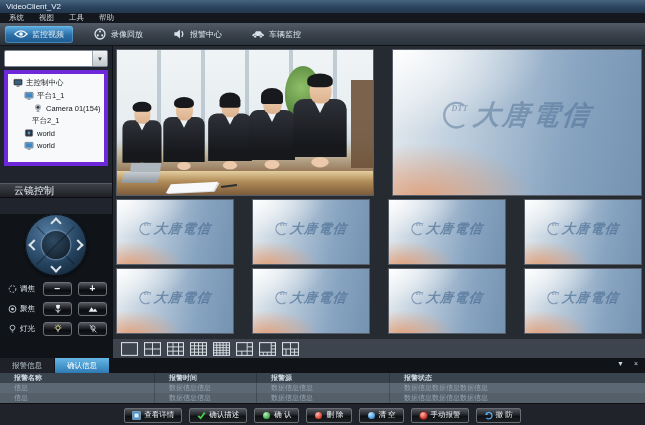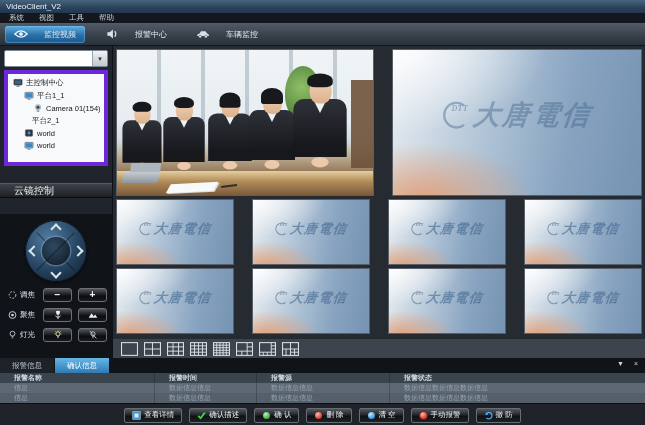--- a/index.html
+++ b/index.html
@@ -7,38 +7,38 @@
        font-family:"Liberation Sans","DejaVu Sans",sans-serif;-webkit-font-smoothing:antialiased}
   
   .titlebar{position:absolute;top:0;left:0;right:0;height:13px;background:linear-gradient(#47647f,#2a425c 60%,#22374d);
             display:flex;align-items:center;padding:0 6px;font-size:8px;color:#e9f1f8}
   .menubar{position:absolute;top:13px;left:0;right:0;height:10px;background:#14171d;display:flex;gap:15px;
            align-items:center;padding:0 9px;border-bottom:1px solid #0a0c10}
   .menu-item{font-size:7.5px;color:#ccd5dd;cursor:default}
   .toolbar{position:absolute;top:23px;left:0;right:0;height:23px;
            background:linear-gradient(#515c68,#39414b 55%,#2a313a);display:flex;align-items:center;gap:11px;
            padding:0 5px;border-bottom:1px solid #10141a;box-sizing:border-box}
-  .tab{display:flex;align-items:center;gap:16px;height:17px;padding:0 9px;border-radius:3px;color:#dde6ee;font-size:8px}
+  .tab{display:flex;align-items:center;gap:4px;height:17px;padding:0 9px;border-radius:3px;color:#dde6ee;font-size:8px}
   .tab.active{background:linear-gradient(#5fb0e4,#2a6ea6 55%,#1d5a8e);box-shadow:inset 0 0 0 1px rgba(124,196,239,.4)}
   .ticon{width:14px;height:12px;display:inline-flex}
   .ticon svg{width:100%;height:100%}
   
   .sidebar{position:absolute;top:46px;left:0;width:113px;height:312px;background:#20242c;border-right:1px solid #0e1116;
            box-sizing:border-box;padding:4px 4px 0}
   .combo{display:flex;height:15px;background:#fff;border:1px solid #7b8793;border-radius:2px;overflow:hidden}
   .combo-val{flex:1;font-size:7.5px;color:#222;padding:2px 3px}
   .combo-arrow{width:14px;background:linear-gradient(#f2f3f5,#c2c7cd);border-left:1px solid #9aa2aa;display:flex;
                align-items:center;justify-content:center;font-size:6px;color:#2e343a}
   .tree{margin-top:3px;height:96px;background:#f7f9fa;border:4px solid #6d28d9;overflow:hidden;padding:3px 0;box-sizing:border-box}
   .tree-item{display:flex;align-items:center;gap:3px;height:12.5px;font-size:7.5px;color:#15181c;white-space:nowrap}
   .tree-item .icon{width:10px;height:10px;display:inline-flex;flex:0 0 auto}
   .tree-item .icon svg{width:100%;height:100%}
   .ptz-header{margin:17px -4px 0;height:13px;background:linear-gradient(#3e4248,#1d1f24);border-top:1px solid #565a61;
               border-bottom:1px solid #0a0c0f;display:flex;align-items:center;padding:0 14px;font-size:10px;color:#e8edf2}
-  .ptz{margin:16px -4px;background:#101318;padding-top:5px;height:160px}
+  .ptz{margin:16px -4px;background:#101318;height:160px}
   .dpad{position:relative;width:62px;height:62px;margin:1px auto 3px;border-radius:50%;
         background:radial-gradient(circle at 38% 30%,#527aa0,#24425e 55%,#101d29 95%);
         box-shadow:0 1px 3px rgba(0,0,0,.7), inset 0 0 0 1px #0b0f14}
   .dpad::before,.dpad::after{content:"";position:absolute;top:50%;left:7%;width:86%;height:1px;background:rgba(8,13,18,.5)}
   .dpad::before{transform:rotate(45deg)}.dpad::after{transform:rotate(-45deg)}
   .ctr{position:absolute;inset:17px;border-radius:50%;background:radial-gradient(circle at 40% 35%,#2e4a63,#16222e 80%);
        box-shadow:0 0 0 1.5px rgba(160,190,215,.35)}
   .ch{position:absolute;width:6px;height:6px;border-left:2px solid #d9e4ec;border-top:2px solid #d9e4ec;z-index:2}
   .ch.up{top:5px;left:50%;transform:translateX(-50%) rotate(45deg)}
   .ch.dn{bottom:5px;left:50%;transform:translateX(-50%) rotate(225deg)}
@@ -150,20 +150,31 @@
           <svg viewBox="0 0 18 11">
             <path d="M1 5.5Q9 -2.5 17 5.5Q9 13.5 1 5.5Z" fill="none" stroke="#eef6fc" stroke-width="1.5"></path>
             <circle cx="9" cy="5.5" r="2.4" fill="#eef6fc"></circle>
           </svg>
         </span>
         <span>监控视频</span>
       </div>
       <div class="tab">
         <span class="ticon">
           <svg viewBox="0 0 13 13">
+            <circle cx="6.5" cy="6.5" r="5.4" fill="none" stroke="#d9e2ea" stroke-width="1.4"></circle>
+            <circle cx="6.5" cy="3.8" r="1.1" fill="#d9e2ea"></circle>
+            <circle cx="4.1" cy="8" r="1.1" fill="#d9e2ea"></circle>
+            <circle cx="8.9" cy="8" r="1.1" fill="#d9e2ea"></circle>
+          </svg>
+        </span>
+        <span>录像回放</span>
+      </div>
+      <div class="tab">
+        <span class="ticon">
+          <svg viewBox="0 0 13 13">
             <path d="M1.5 4.5H4L7.5 1.5V11.5L4 8.5H1.5Z" fill="#d9e2ea"></path>
             <path d="M9.5 3.5Q11.8 6.5 9.5 9.5" fill="none" stroke="#d9e2ea" stroke-width="1.3"></path>
           </svg>
         </span>
         <span>报警中心</span>
       </div>
       <div class="tab">
         <span class="ticon">
           <svg viewBox="0 0 17 11">
             <path d="M1.5 8Q1.5 4.8 4.5 4.8L6 2.2H11.5L13.5 4.8Q15.8 4.8 15.8 8Z" fill="#d9e2ea"></path>

